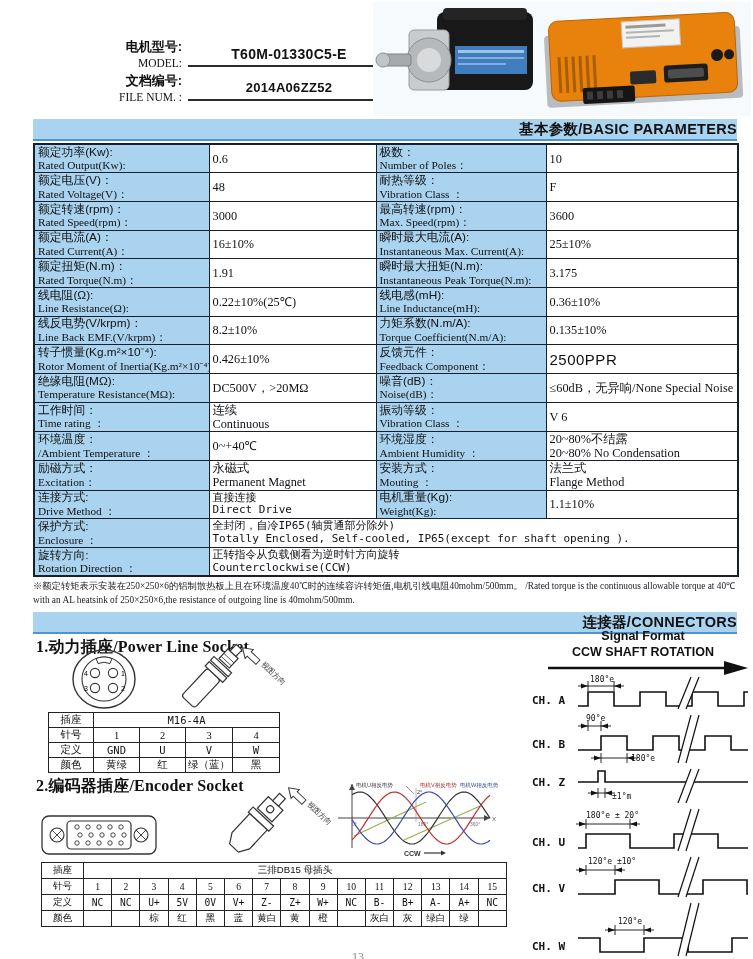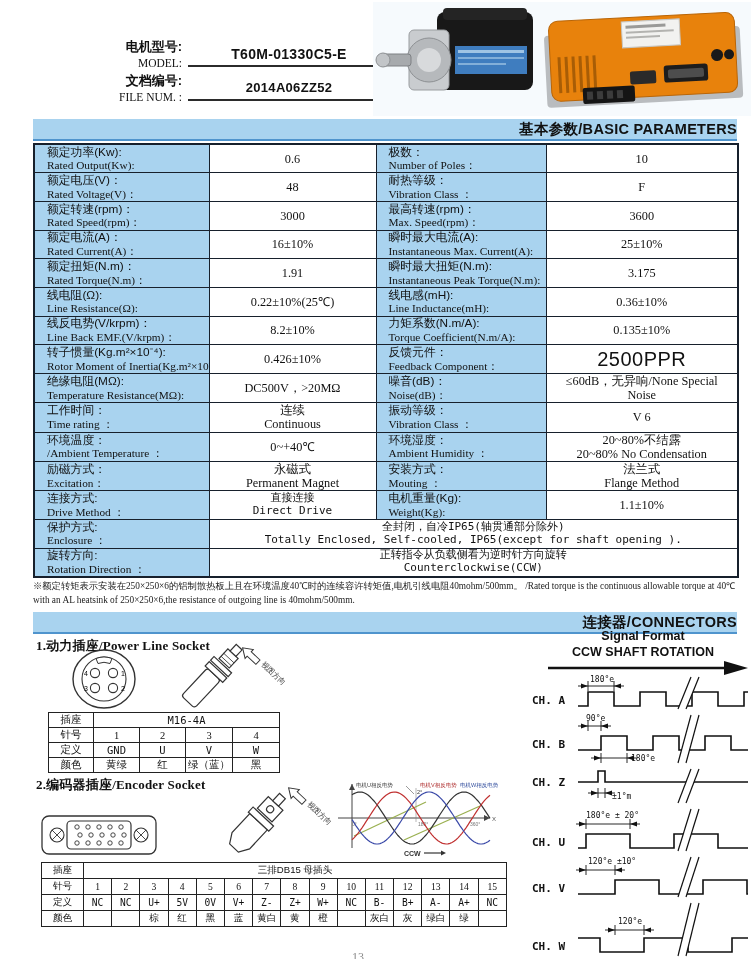--- a/index.html
+++ b/index.html
@@ -23,31 +23,31 @@
 
   
   .section-bar {
     background:#a9d3ef; border-bottom:2.5px solid #4f94cd;
     font-family:"Liberation Sans",sans-serif; font-weight:bold; font-size:14.5px;
     height:22px; line-height:20px; padding-left:18px; letter-spacing:.3px;text-align:right;
   }
 
   
   table.params { border-collapse:collapse; table-layout:fixed; width:704px; border:2px solid #17202c; }
-  table.params td { border:1px solid #17202c; height:28.7px; vertical-align:middle; padding:0 12px; overflow:hidden; }
+  table.params td { border:1px solid #17202c; height:28.7px; vertical-align:middle; padding:0 3px; overflow:hidden; }
   td.lab { background:#a9d3ef; }
   .pl-cn { font-family:"Liberation Sans",sans-serif; font-size:11.8px; line-height:1.15; white-space:nowrap; }
   .pl-en { font-family:"Liberation Serif",serif; font-size:11.3px; line-height:1.1; white-space:nowrap; }
-  td.val { text-align:center; font-size:12.3px; line-height:1.15; white-space:pre-line; }
+  td.val { font-size:12.3px; line-height:1.15; white-space:pre-line; }
   td.val.v-mono { font-family:"DejaVu Sans Mono",monospace; font-size:11px; }
-  td.val.v-big  { font-family:"Liberation Sans",sans-serif; font-size:20px; letter-spacing:.5px; }
+  td.val.v-big  { font-family:"Liberation Sans",sans-serif; font-size:15px; letter-spacing:.5px; }
 
   .footnote { font-size:9.3px; line-height:1.55; color:#1a1a1a; }
 
-  .conn-title { font-size:13px; font-weight:bold; letter-spacing:.2px; }
+  .conn-title { font-size:16px; font-weight:bold; letter-spacing:.2px; }
 
   
   table.mini { border-collapse:collapse; table-layout:fixed; border:1.5px solid #222; }
   table.mini td { border:1px solid #222; text-align:center; vertical-align:middle; overflow:hidden; white-space:nowrap; }
   table.power td { height:14.5px; font-size:10.5px; }
   table.enc td { height:16px; font-size:9.6px; }
   .cellcn { font-family:"Liberation Sans",sans-serif; }
   .cellmono { font-family:"DejaVu Sans Mono",monospace; font-size:9.5px; }
 
   

